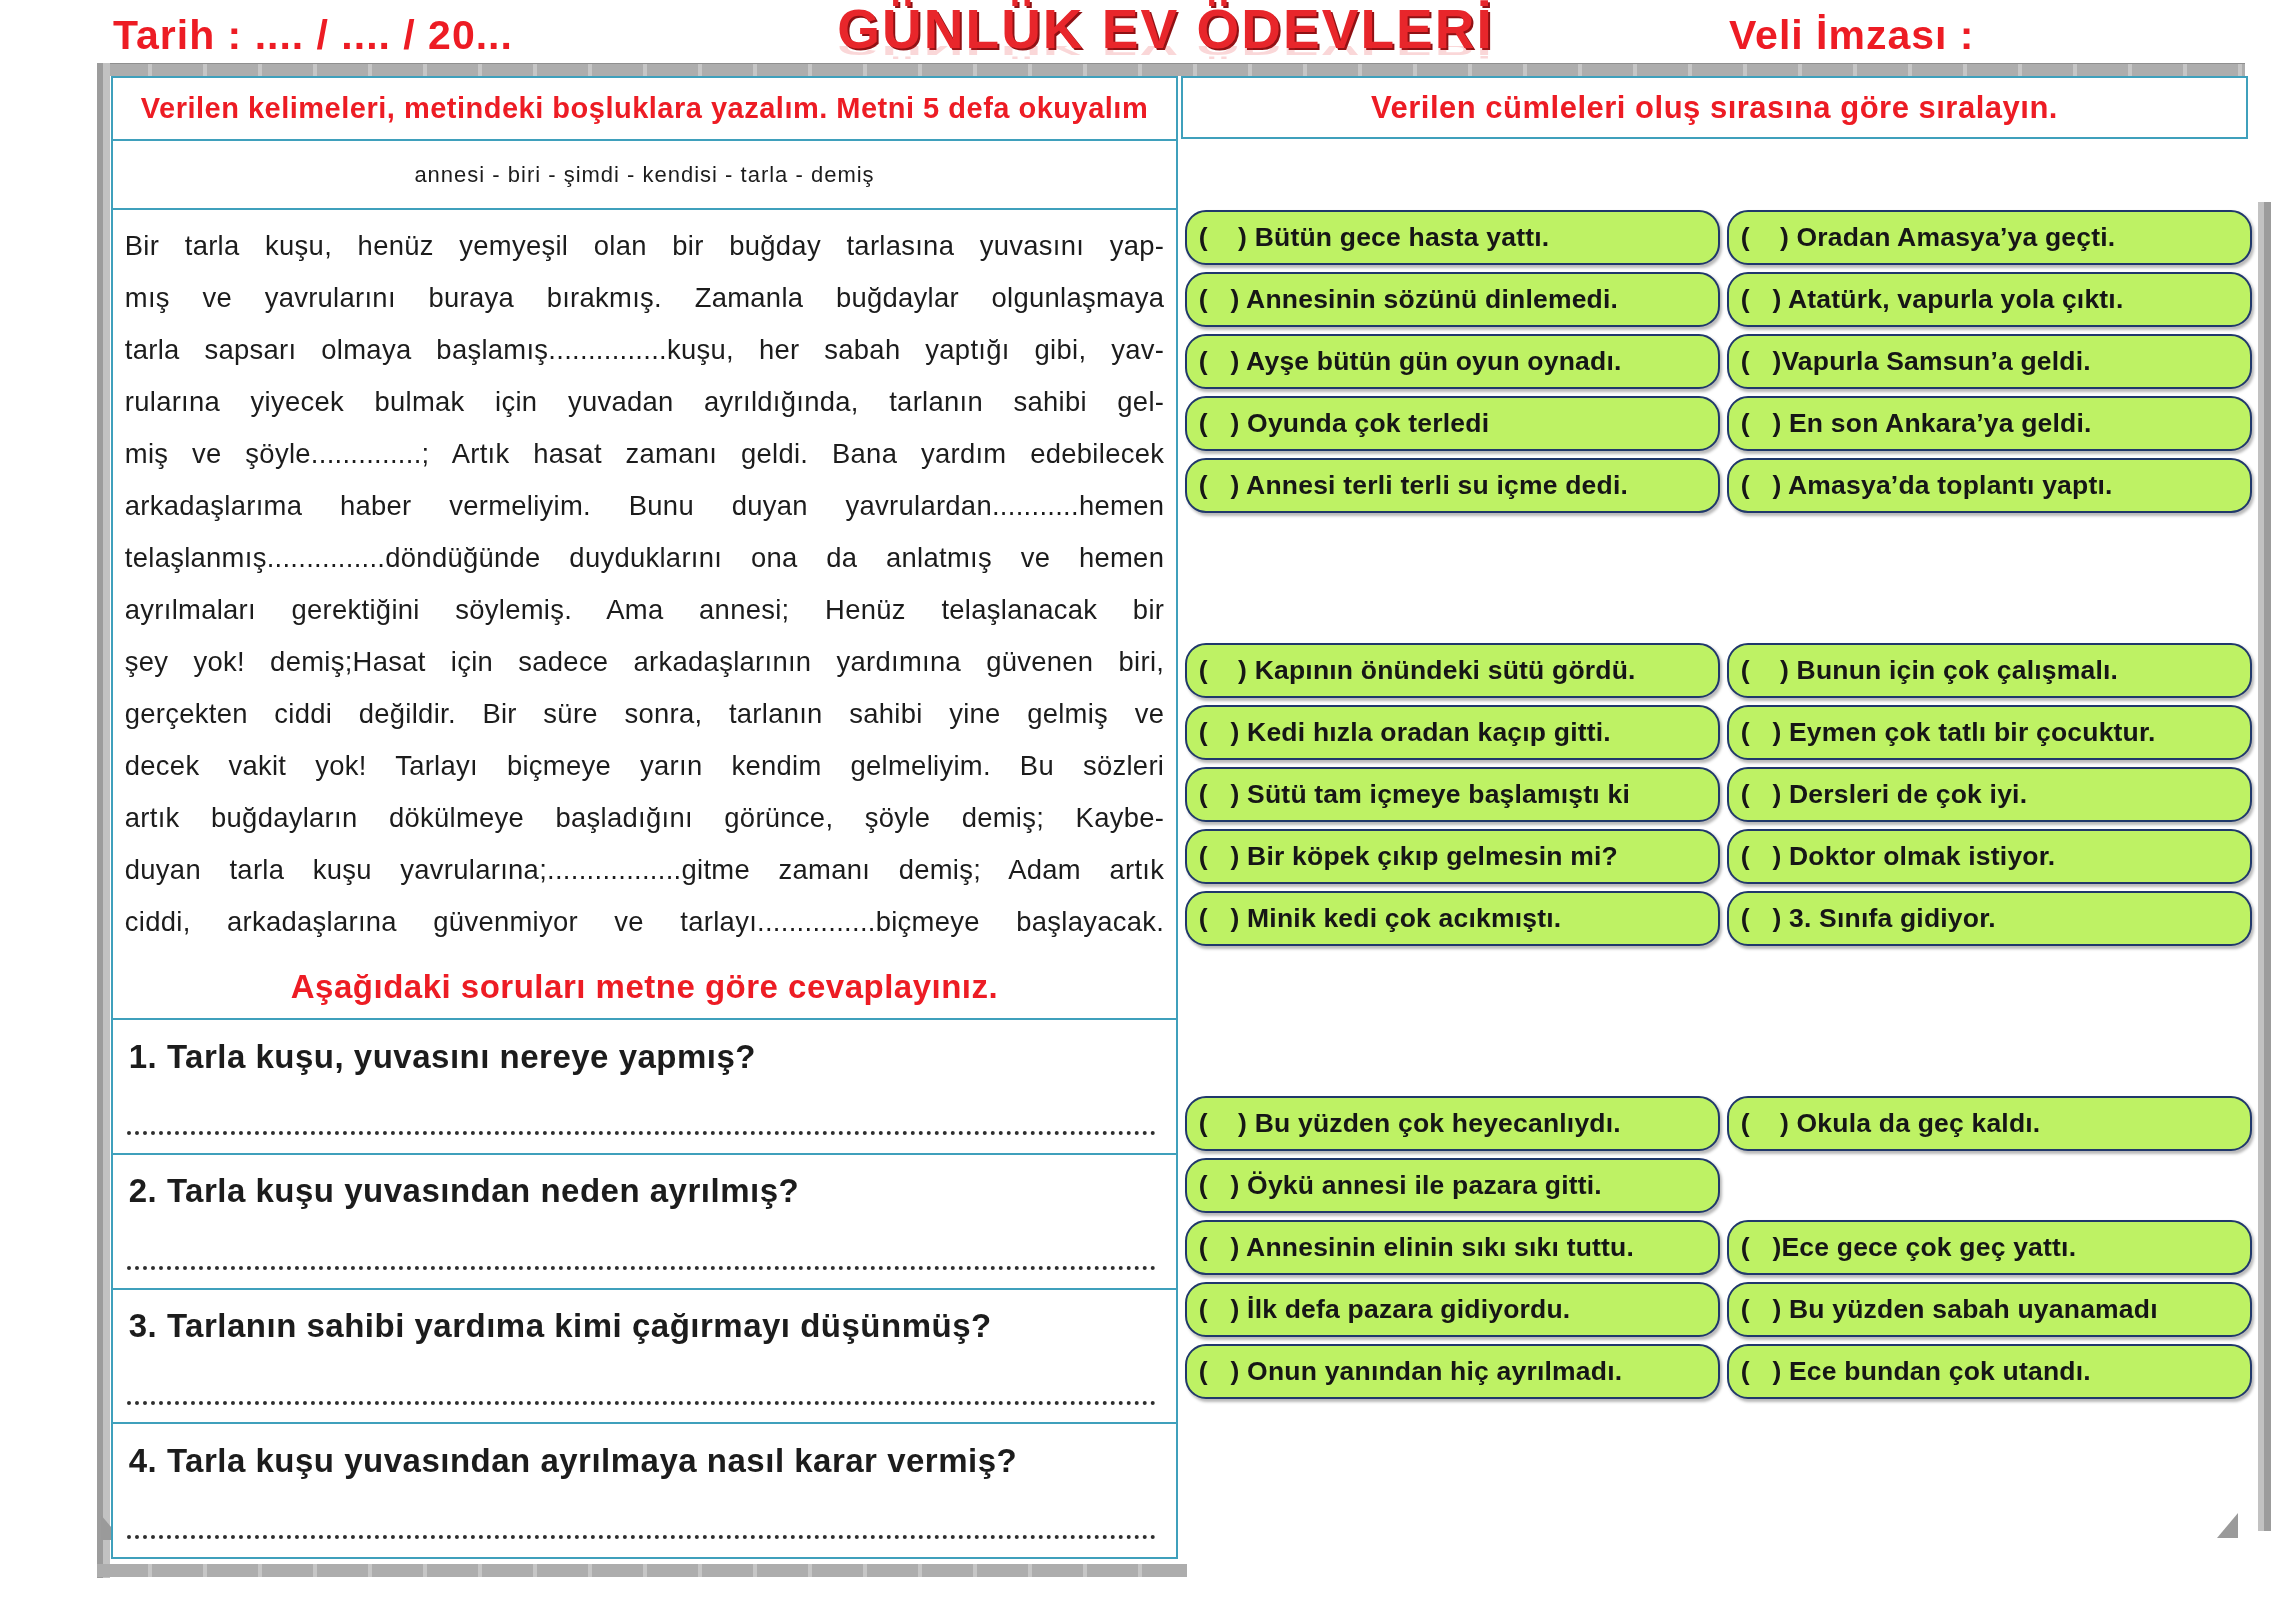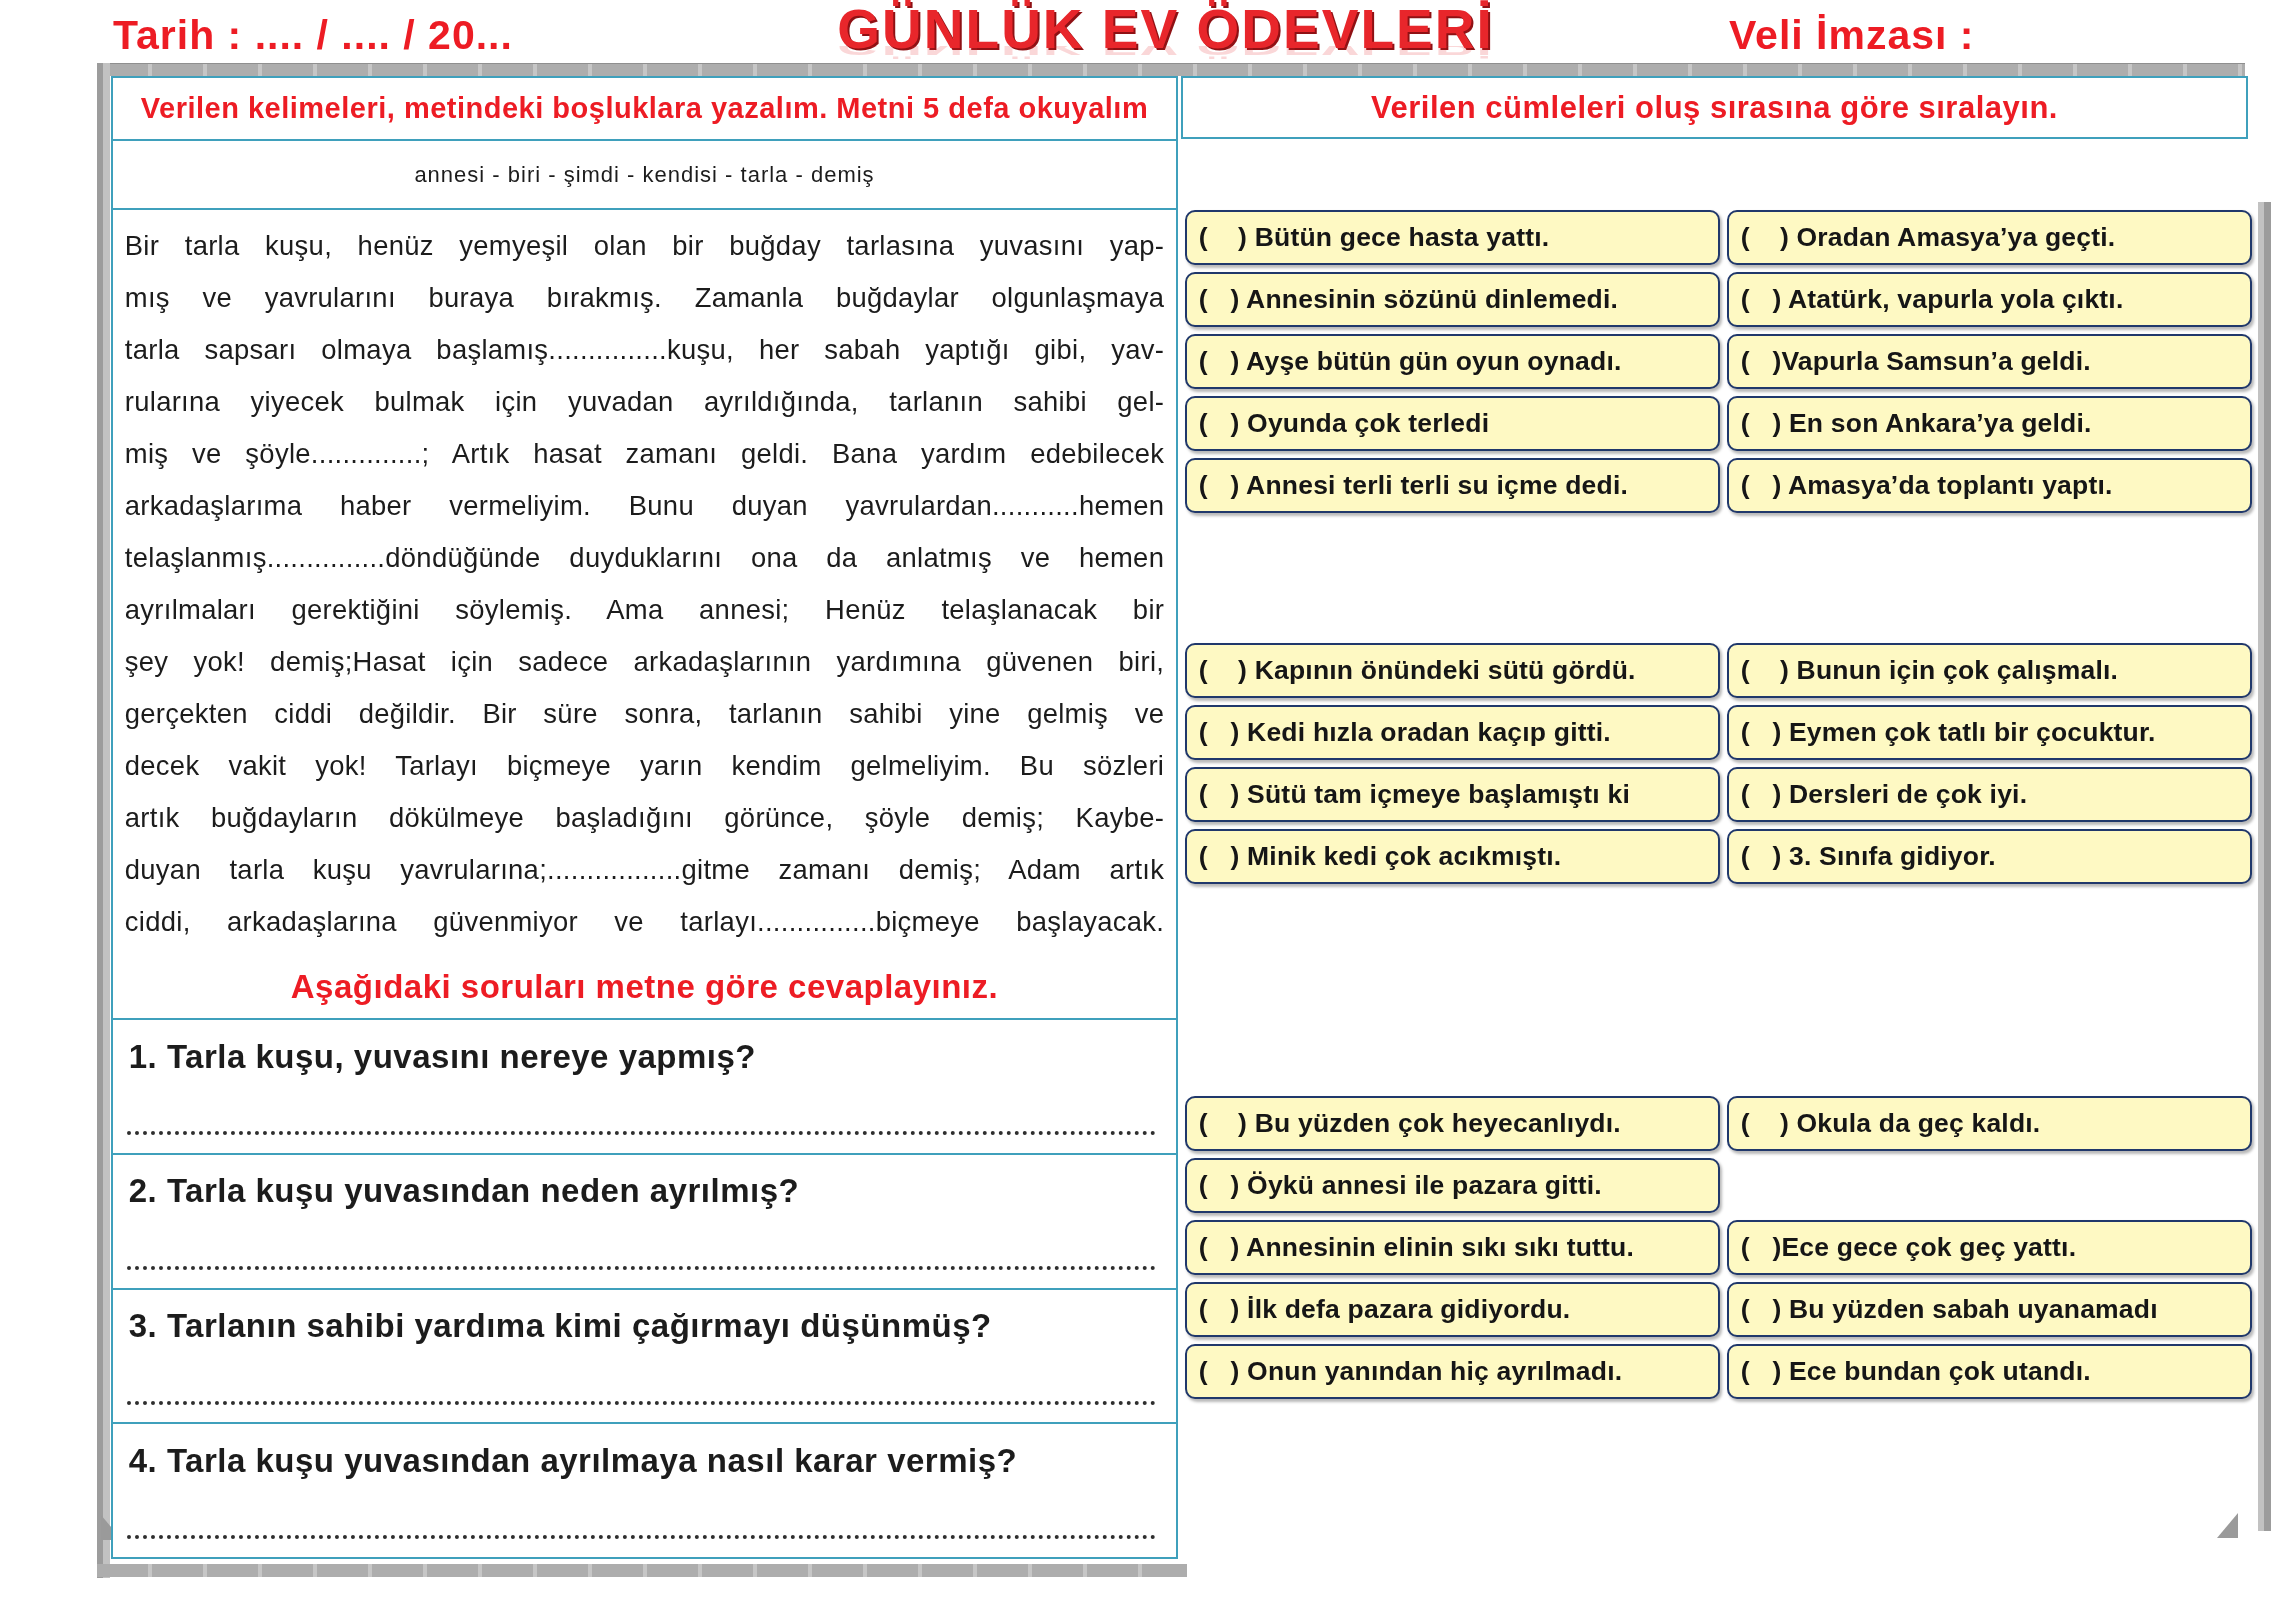--- a/index.html
+++ b/index.html
@@ -44,21 +44,21 @@
   .row-q{flex:1;position:relative;border-bottom:2.9px solid var(--teal);}
   .row-q:last-child{border-bottom:none;}
   .qtext{padding:17.6px 9.8px 0 15.7px;font-size:33px;font-weight:600;letter-spacing:0.5px;}
   .answer-line{position:absolute;left:13.7px;right:19.6px;bottom:17.6px;border-bottom:4.9px dotted #2e2e2e;}
 
   
   .right-instr{position:absolute;left:1162px;top:76px;width:1067px;height:63px;border:2.9px solid var(--teal);display:flex;align-items:center;justify-content:center;color:var(--red);font-size:31px;font-weight:700;letter-spacing:0.5px;background:#fff;}
   .sgroup{position:absolute;left:1166px;width:1067px;display:flex;flex-direction:column;gap:6.9px;}
   .g1{top:210px;} .g2{top:643px;} .g3{top:1096px;}
   .srow{display:flex;gap:6.9px;}
-  .sbox{height:55px;border:2.9px solid var(--navy);border-radius:10px;background:#fef9c3;display:flex;align-items:center;padding-left:11.8px;box-shadow:2px 2.9px 2.9px rgba(0,0,0,.28);overflow:hidden;}
+  .sbox{height:55px;border:2.9px solid var(--navy);border-radius:21px;background:#bef264;display:flex;align-items:center;padding-left:11.8px;box-shadow:2px 2.9px 2.9px rgba(0,0,0,.28);overflow:hidden;}
   .sbox-l{width:535px;}
   .sbox-r{width:525px;}
   .sline{white-space:pre;font-size:26.5px;font-weight:700;color:#161616;letter-spacing:0.2px;}
 </style>
 </head>
 <body>
 
 <div class="page">
 
   <div class="hdr-date">Tarih : .... / .... / 20...</div>
@@ -183,20 +183,28 @@
     <div class="srow">
       <div class="sbox sbox-l">
           <span class="sline">(   ) Sütü tam içmeye başlamıştı ki</span>
         </div>
       <div class="sbox sbox-r">
           <span class="sline">(   ) Dersleri de çok iyi.</span>
         </div>
     </div>
     <div class="srow">
       <div class="sbox sbox-l">
+          <span class="sline">(   ) Bir köpek çıkıp gelmesin mi?</span>
+        </div>
+      <div class="sbox sbox-r">
+          <span class="sline">(   ) Doktor olmak istiyor.</span>
+        </div>
+    </div>
+    <div class="srow">
+      <div class="sbox sbox-l">
           <span class="sline">(   ) Minik kedi çok acıkmıştı.</span>
         </div>
       <div class="sbox sbox-r">
           <span class="sline">(   ) 3. Sınıfa gidiyor.</span>
         </div>
     </div>
   </div>
 
   <div class="sgroup g3">
     <div class="srow">

